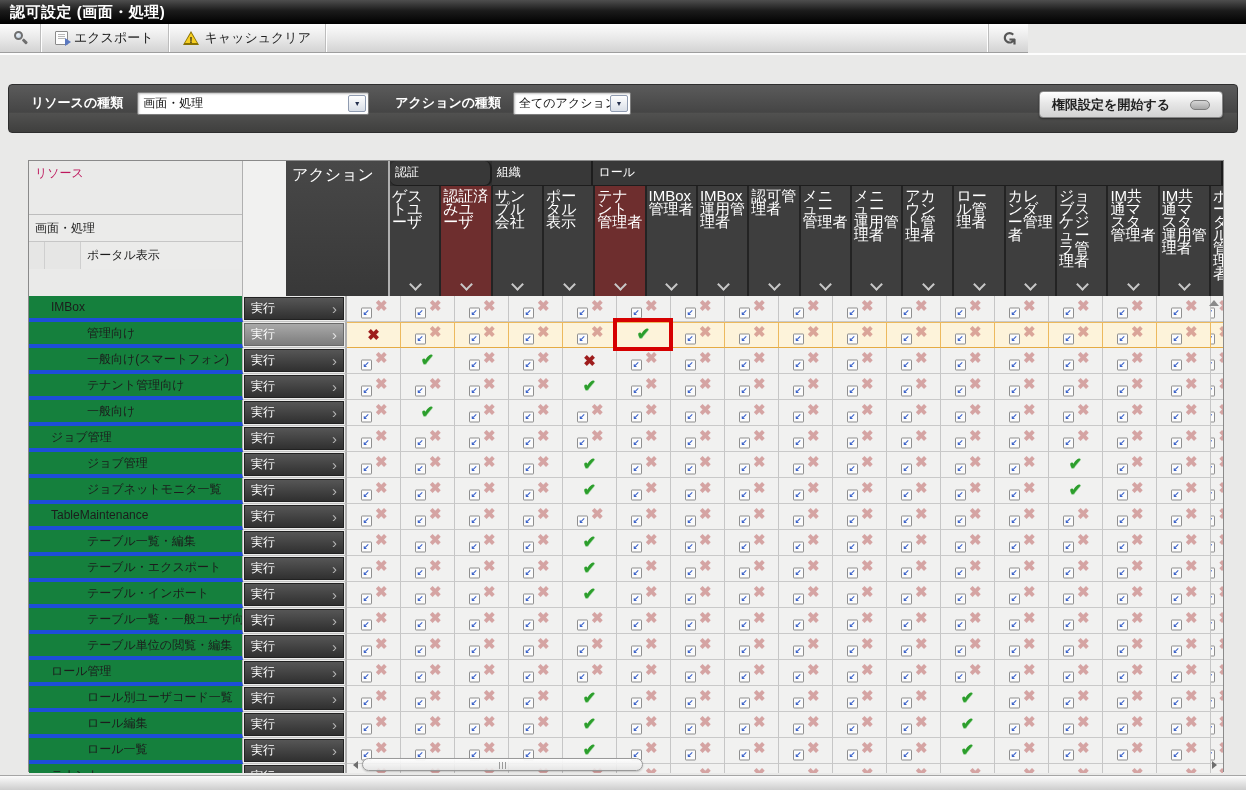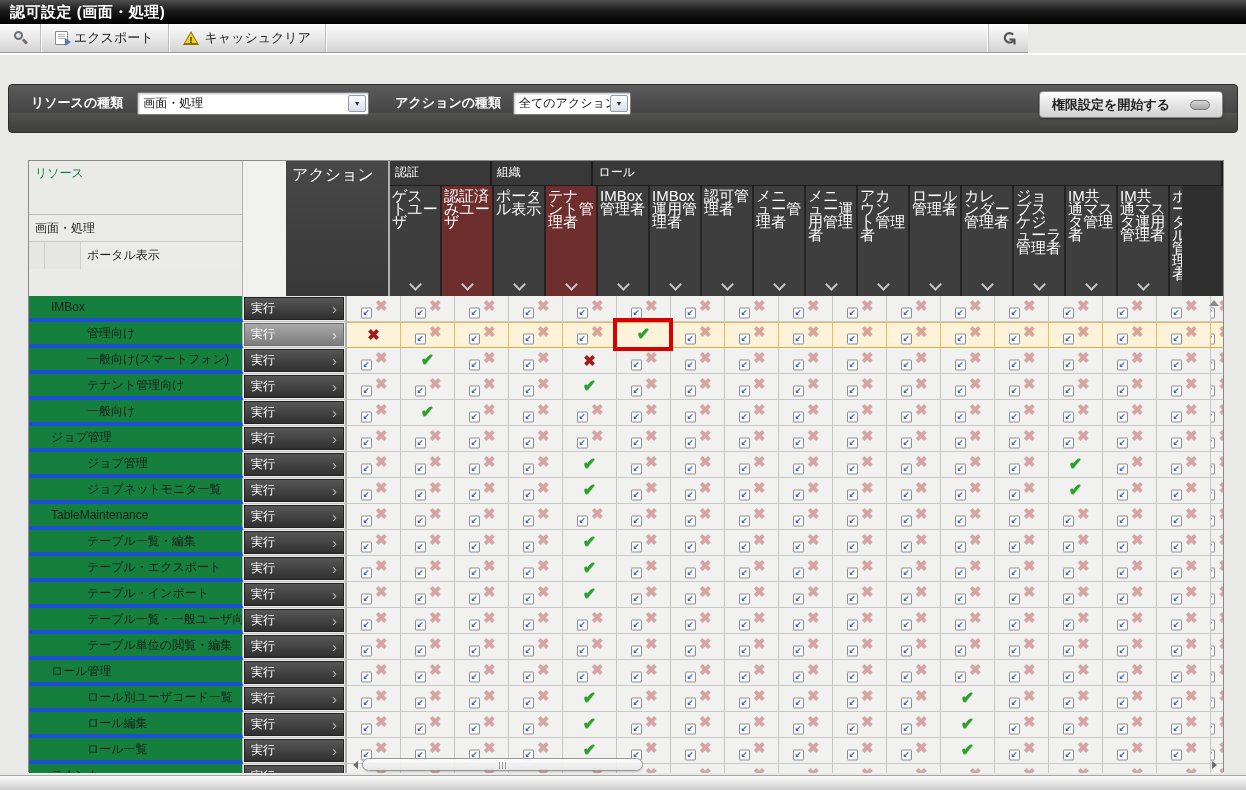--- a/index.html
+++ b/index.html
@@ -53,21 +53,21 @@
   .start-btn { position:absolute; right:14px; top:0; height:27px; padding:0 12px; display:flex; align-items:center; gap:20px;
     background:linear-gradient(#ffffff,#e7e7e7 45%,#d2d2d2); border:1px solid #858585; border-radius:4px;
     font-size:13px; font-weight:bold; color:#1f1f1f; box-shadow:0 1px 2px rgba(0,0,0,.4); }
   .start-btn .pill { width:20px; height:10px; border-radius:5px; border:1px solid #7d7d7d;
     background:linear-gradient(#d6d6d6,#a7a7a7); }
 
   
   .grid { position:absolute; left:28px; top:160px; width:1196px; height:612px; border:1px solid #8a8a8a; background:#f1f1f0; }
   .ghead { display:flex; height:135px; }
   .res-head { width:214px; border-right:1px solid #b0b0b0; background:#eaeae9; display:flex; flex-direction:column; }
-  .res-title { height:54px; border-bottom:1px solid #bdbdbd; font-size:12px; color:#15803d; padding:4px 6px; }
+  .res-title { height:54px; border-bottom:1px solid #bdbdbd; font-size:12px; color:#be185d; padding:4px 6px; }
   .tree-hrow { height:27px; border-bottom:1px solid #c6c6c6; display:flex; align-items:stretch; background:#ebebea; }
   .tree-hrow:last-child { border-bottom:none; }
   .act-head { width:104px; border-right:2px solid #b0b0b0; background:linear-gradient(#484848,#383838); color:#fff;
     font-size:16px; padding:4px 6px;margin-left:43px; }
   .cols-head { flex:1; overflow:hidden; background:#2f2f2f; display:flex; flex-direction:column; }
   .grp-row { height:25px; display:flex; }
   .grp { border-right:2px solid #1d1d1d; border-bottom:1px solid #1d1d1d; background:#383838; color:#fff;
     font-size:12px; padding:3px 0 0 5px; }
   .col-row { height:110px; display:flex; }
   .colh { width:52px; border-right:2px solid #232323; background:#3e3e3e; color:#fff; font-size:15px; line-height:13px;
@@ -194,27 +194,28 @@
           <div class="tree-hrow">
             <span class="guide g1"></span>
             <span class="guide g2"></span>
             <span class="res-label">ポータル表示</span>
           </div>
         </div>
     </div>
     <div class="act-head">アクション</div>
     <div class="cols-head">
       <div class="grp-row" id="grp-row">
-          <div class="grp" style="width: 106px;"><span>認証</span></div>
+          <div class="grp" style="width: 106px; border-radius: 7px;"><span>認証</span></div>
           <div class="grp" style="width: 106px;"><span>組織</span></div>
           <div class="grp" style="width: 658px;"><span>ロール</span></div>
         </div>
       <div class="col-row" id="col-row">
           <div class="colh"><span>ゲストユーザ</span><span class="chev"></span></div>
           <div class="colh maroon"><span>認証済みユーザ</span><span class="chev"></span></div>
+          <div class="colh"><span>サンプル会社</span><span class="chev"></span></div>
           <div class="colh"><span>ポータル表示</span><span class="chev"></span></div>
           <div class="colh maroon"><span>テナント管理者</span><span class="chev"></span></div>
           <div class="colh"><span>IMBox管理者</span><span class="chev"></span></div>
           <div class="colh"><span>IMBox運用管理者</span><span class="chev"></span></div>
           <div class="colh"><span>認可管理者</span><span class="chev"></span></div>
           <div class="colh"><span>メニュー管理者</span><span class="chev"></span></div>
           <div class="colh"><span>メニュー運用管理者</span><span class="chev"></span></div>
           <div class="colh"><span>アカウント管理者</span><span class="chev"></span></div>
           <div class="colh"><span>ロール管理者</span><span class="chev"></span></div>
           <div class="colh"><span>カレンダー管理者</span><span class="chev"></span></div>

